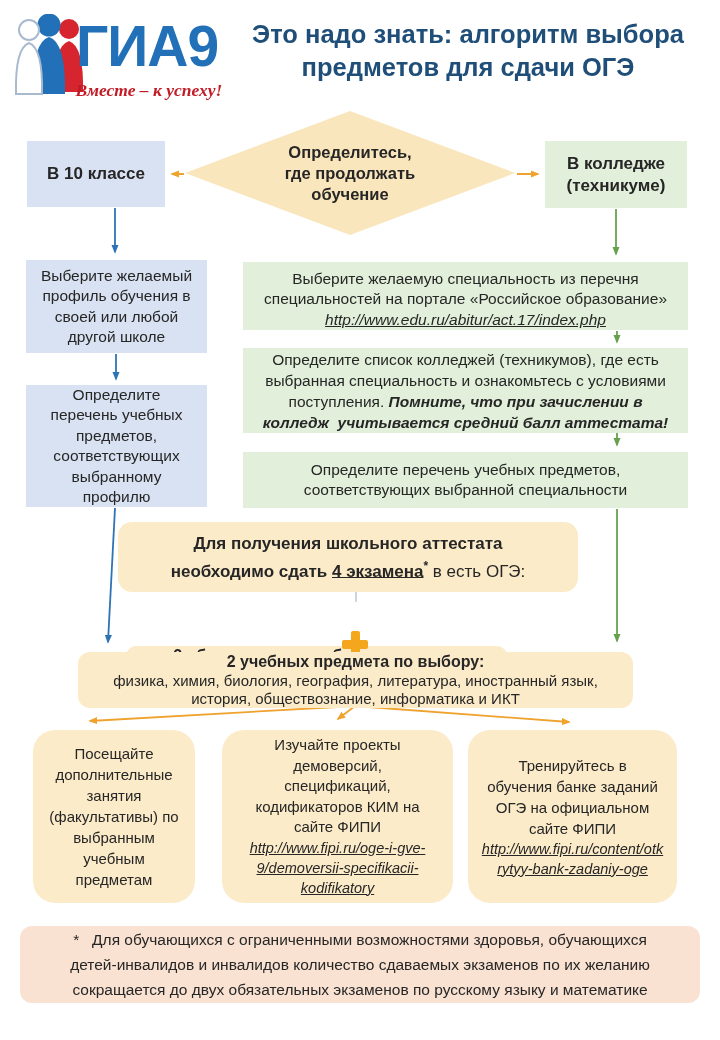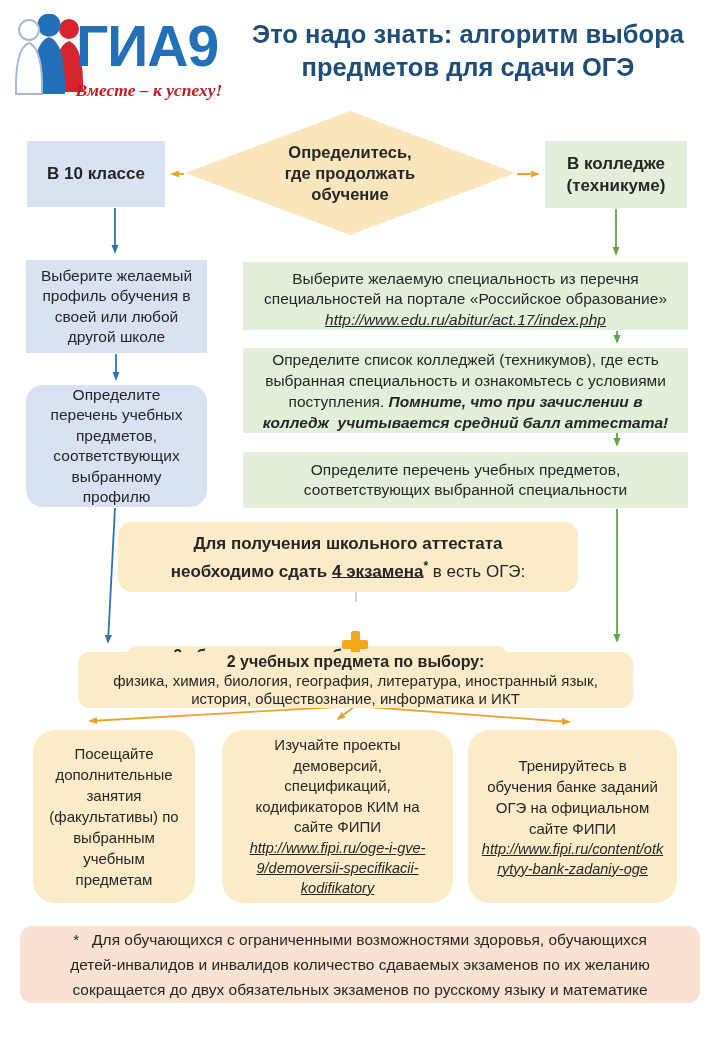--- a/index.html
+++ b/index.html
@@ -119,21 +119,21 @@
     <div class="pre center">В колледже
 (техникуме)</div>
   </div>
 
   <div class="abs bluebox vcenter step" style="left:26px;top:260px;width:181px;height:93px;">
     <div class="pre center">Выберите желаемый
 профиль обучения в
 своей или любой
 другой школе</div>
   </div>
-  <div class="abs bluebox vcenter step" style="left:26px;top:385px;width:181px;height:122px;border-radius:17px;">
+  <div class="abs bluebox vcenter step" style="left:26px;top:385px;width:181px;height:122px;">
     <div class="pre center">Определите
 перечень учебных
 предметов,
 соответствующих
 выбранному
 профилю</div>
   </div>
 
   <div class="abs greenbox vcenter step" style="left:243px;top:262px;width:445px;height:68px;justify-content:flex-end;">
     <div class="pre center">Выберите желаемую специальность из перечня

